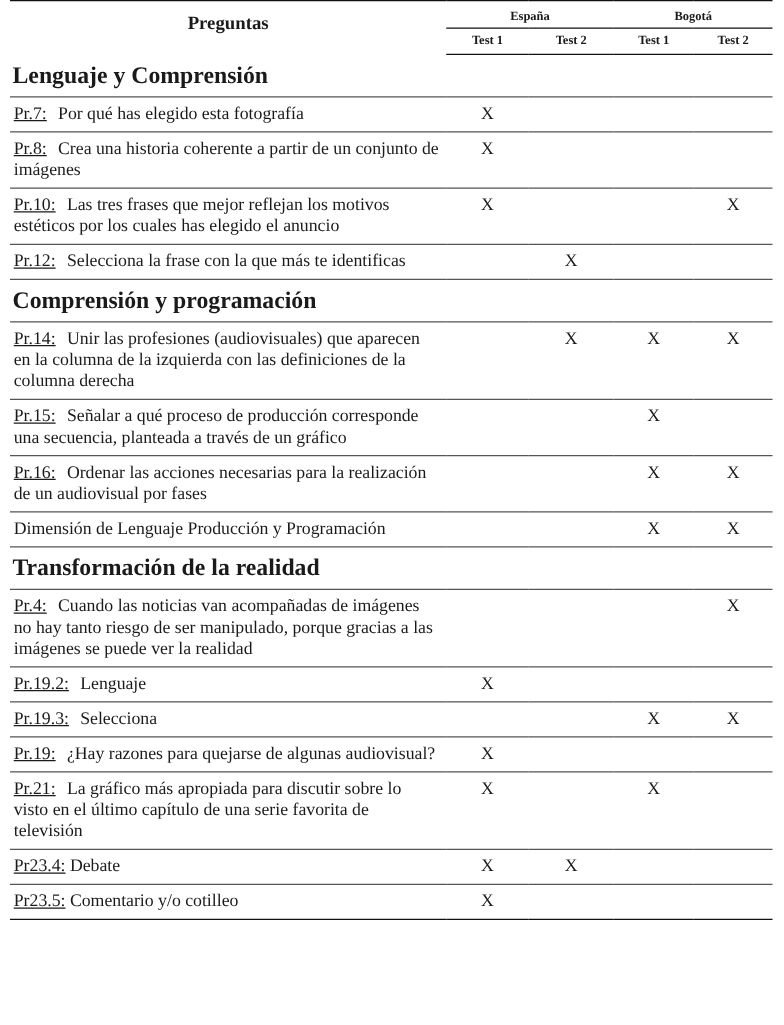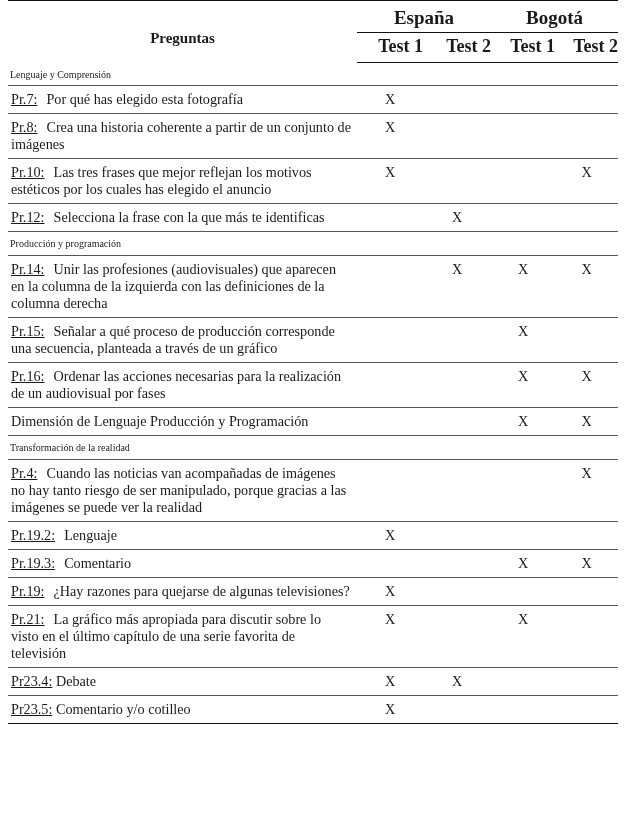--- a/index.html
+++ b/index.html
@@ -44,49 +44,49 @@
   .hdr-preguntas {
     font-weight: bold;
     font-size: 15px;
     text-align: center;
     padding: 6px 0 16px 0 !important;
     line-height: 1.1;
   }
   .grp-cell {
     text-align: center;
     font-weight: bold;
-    font-size: 19px;
+    font-size: 10px;
     padding: 7px 0 3px 0 !important;
     line-height: 1.1;
   }
   .grp-rule {
     border-bottom: 1.6px solid #111;
   }
   .hdr-sub td {
     padding: 0;
   }
   .sub-cell {
-    text-align: right;
-    font-weight: bold;
-    font-size: 18px;
+    text-align: center;
+    font-weight: bold;
+    font-size: 10px;
     padding: 4px 0 5px 0 !important;
     line-height: 1.1;
   }
 
   .rule-thick-top {
     border-top: 1.7px solid #111;
   }
   .rule-thick-bot {
     border-bottom: 1.7px solid #111;
   }
 
   
   tr.section-row td {
-    font-weight: normal;
-    font-size: 10px;
+    font-weight: bold;
+    font-size: 19px;
     padding: 6px 0 5px 2px;
     line-height: 1.15;
     border-bottom: 1.1px solid #555;
   }
 
   
   tr.data-row td {
     padding: 5px 0 5px 0;
     line-height: 1.2;
     vertical-align: top;
@@ -169,21 +169,21 @@
           <td class="mark">X</td>
         </tr>
         <tr class="data-row">
           <td class="q-cell"><span class="q-label">Pr.12:</span><span class="q-gap"></span><span class="q-text">Selecciona la frase con la que más te identificas</span></td>
           <td class="mark"></td>
           <td class="mark">X</td>
           <td class="mark"></td>
           <td class="mark"></td>
         </tr>
         <tr class="section-row">
-          <td colspan="5">Producción y programación</td>
+          <td colspan="5">Comprensión y programación</td>
         </tr>
         <tr class="data-row">
           <td class="q-cell"><span class="q-label">Pr.14:</span><span class="q-gap"></span><span class="q-text">Unir las profesiones (audiovisuales) que aparecen en la columna de la izquierda con las definiciones de la columna derecha</span></td>
           <td class="mark"></td>
           <td class="mark">X</td>
           <td class="mark">X</td>
           <td class="mark">X</td>
         </tr>
         <tr class="data-row">
           <td class="q-cell"><span class="q-label">Pr.15:</span><span class="q-gap"></span><span class="q-text">Señalar a qué proceso de producción corresponde una secuencia, planteada a través de un gráfico</span></td>
@@ -217,28 +217,28 @@
           <td class="mark">X</td>
         </tr>
         <tr class="data-row">
           <td class="q-cell"><span class="q-label">Pr.19.2:</span><span class="q-gap"></span><span class="q-text">Lenguaje</span></td>
           <td class="mark">X</td>
           <td class="mark"></td>
           <td class="mark"></td>
           <td class="mark"></td>
         </tr>
         <tr class="data-row">
-          <td class="q-cell"><span class="q-label">Pr.19.3:</span><span class="q-gap"></span><span class="q-text">Comentario</span></td>
-          <td class="mark"></td>
-          <td class="mark"></td>
-          <td class="mark">X</td>
-          <td class="mark">X</td>
-        </tr>
-        <tr class="data-row">
-          <td class="q-cell"><span class="q-label">Pr.19:</span><span class="q-gap"></span><span class="q-text">¿Hay razones para quejarse de algunas televisiones?</span></td>
+          <td class="q-cell"><span class="q-label">Pr.19.3:</span><span class="q-gap"></span><span class="q-text">Selecciona</span></td>
+          <td class="mark"></td>
+          <td class="mark"></td>
+          <td class="mark">X</td>
+          <td class="mark">X</td>
+        </tr>
+        <tr class="data-row">
+          <td class="q-cell"><span class="q-label">Pr.19:</span><span class="q-gap"></span><span class="q-text">¿Hay razones para quejarse de algunas audiovisual?</span></td>
           <td class="mark">X</td>
           <td class="mark"></td>
           <td class="mark"></td>
           <td class="mark"></td>
         </tr>
         <tr class="data-row">
           <td class="q-cell"><span class="q-label">Pr.21:</span><span class="q-gap"></span><span class="q-text">La gráfico más apropiada para discutir sobre lo visto en el último capítulo de una serie favorita de televisión</span></td>
           <td class="mark">X</td>
           <td class="mark"></td>
           <td class="mark">X</td>

